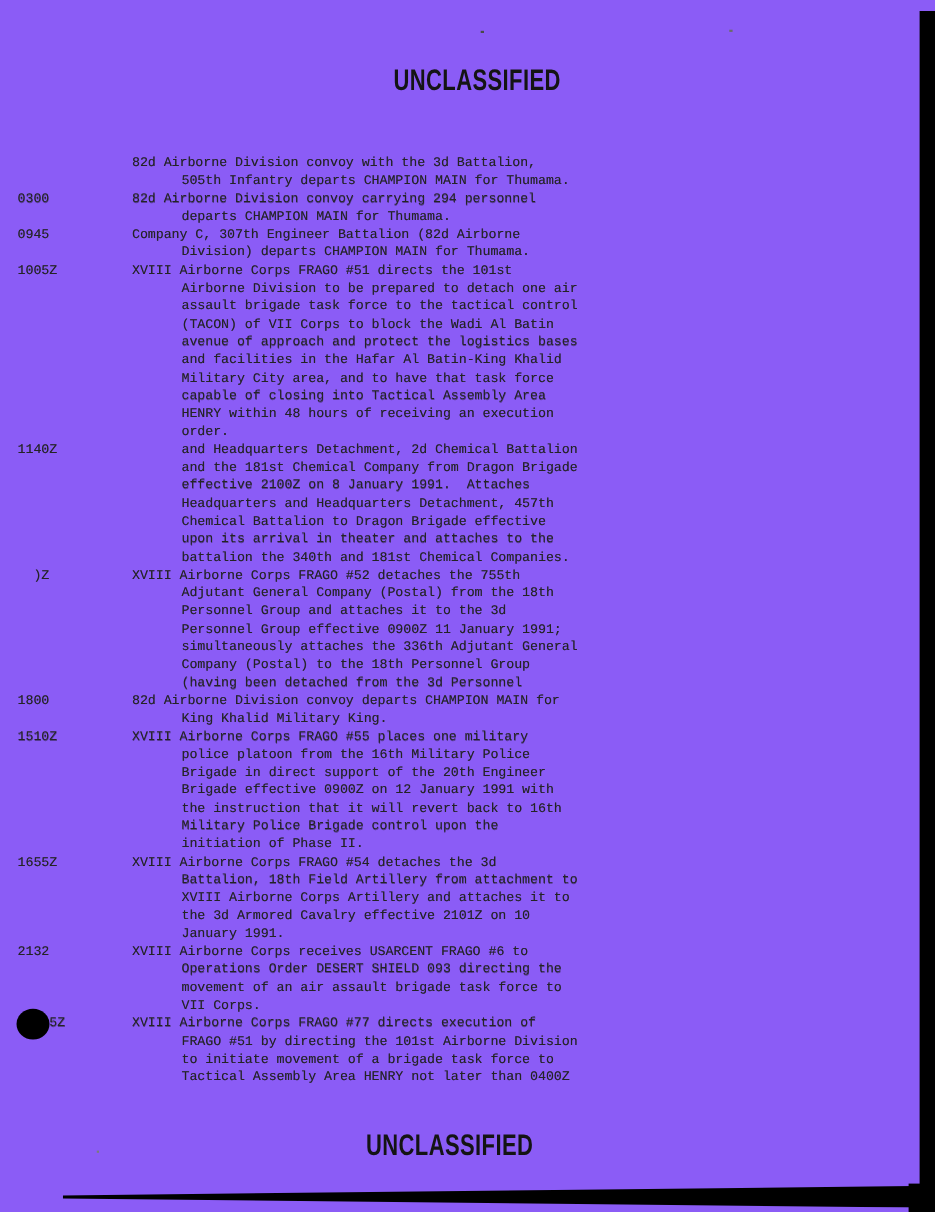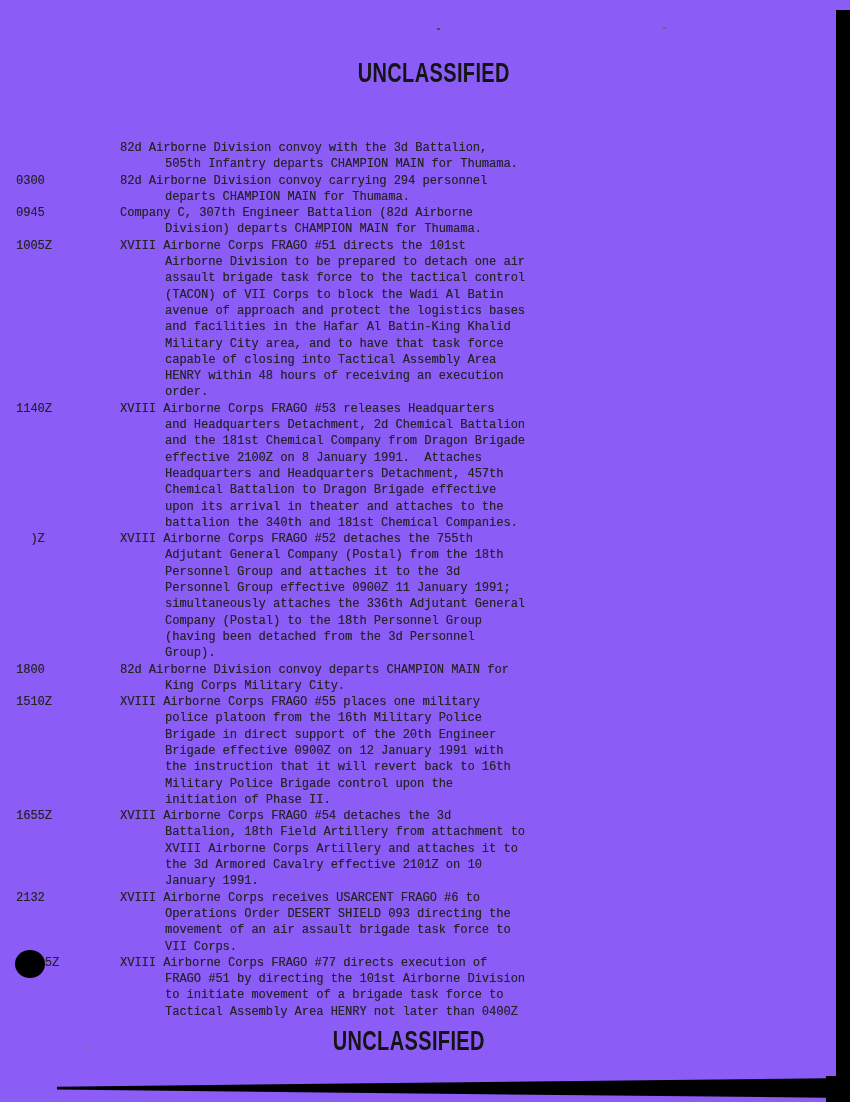--- a/index.html
+++ b/index.html
@@ -146,50 +146,48 @@
           <div class="line cont">Military City area, and to have that task force</div>
           <div class="line cont">capable of closing into Tactical Assembly Area</div>
           <div class="line cont">HENRY within 48 hours of receiving an execution</div>
           <div class="line cont">order.</div>
         </div>
   </div>
 
   <div class="entry">
     <div class="time"><span class="time-text">1140Z</span></div>
     <div class="lines">
-          <div class="line">XVIII Airborne Corps FRAGO #53 releases Headquarters</div>
           <div class="line cont">and Headquarters Detachment, 2d Chemical Battalion</div>
           <div class="line cont">and the 181st Chemical Company from Dragon Brigade</div>
           <div class="line cont">effective 2100Z on 8 January 1991.  Attaches</div>
           <div class="line cont">Headquarters and Headquarters Detachment, 457th</div>
           <div class="line cont">Chemical Battalion to Dragon Brigade effective</div>
           <div class="line cont">upon its arrival in theater and attaches to the</div>
           <div class="line cont">battalion the 340th and 181st Chemical Companies.</div>
         </div>
   </div>
 
   <div class="entry">
     <div class="time"><span class="time-text">  )Z</span></div>
     <div class="lines">
           <div class="line">XVIII Airborne Corps FRAGO #52 detaches the 755th</div>
           <div class="line cont">Adjutant General Company (Postal) from the 18th</div>
           <div class="line cont">Personnel Group and attaches it to the 3d</div>
           <div class="line cont">Personnel Group effective 0900Z 11 January 1991;</div>
           <div class="line cont">simultaneously attaches the 336th Adjutant General</div>
           <div class="line cont">Company (Postal) to the 18th Personnel Group</div>
           <div class="line cont">(having been detached from the 3d Personnel</div>
-          <div class="line cont">Group).</div>
         </div>
   </div>
 
   <div class="entry">
     <div class="time"><span class="time-text">1800</span></div>
     <div class="lines">
           <div class="line">82d Airborne Division convoy departs CHAMPION MAIN for</div>
-          <div class="line cont">King Corps Military City.</div>
+          <div class="line cont">King Khalid Military King.</div>
         </div>
   </div>
 
   <div class="entry">
     <div class="time"><span class="time-text">1510Z</span></div>
     <div class="lines">
           <div class="line">XVIII Airborne Corps FRAGO #55 places one military</div>
           <div class="line cont">police platoon from the 16th Military Police</div>
           <div class="line cont">Brigade in direct support of the 20th Engineer</div>
           <div class="line cont">Brigade effective 0900Z on 12 January 1991 with</div>

